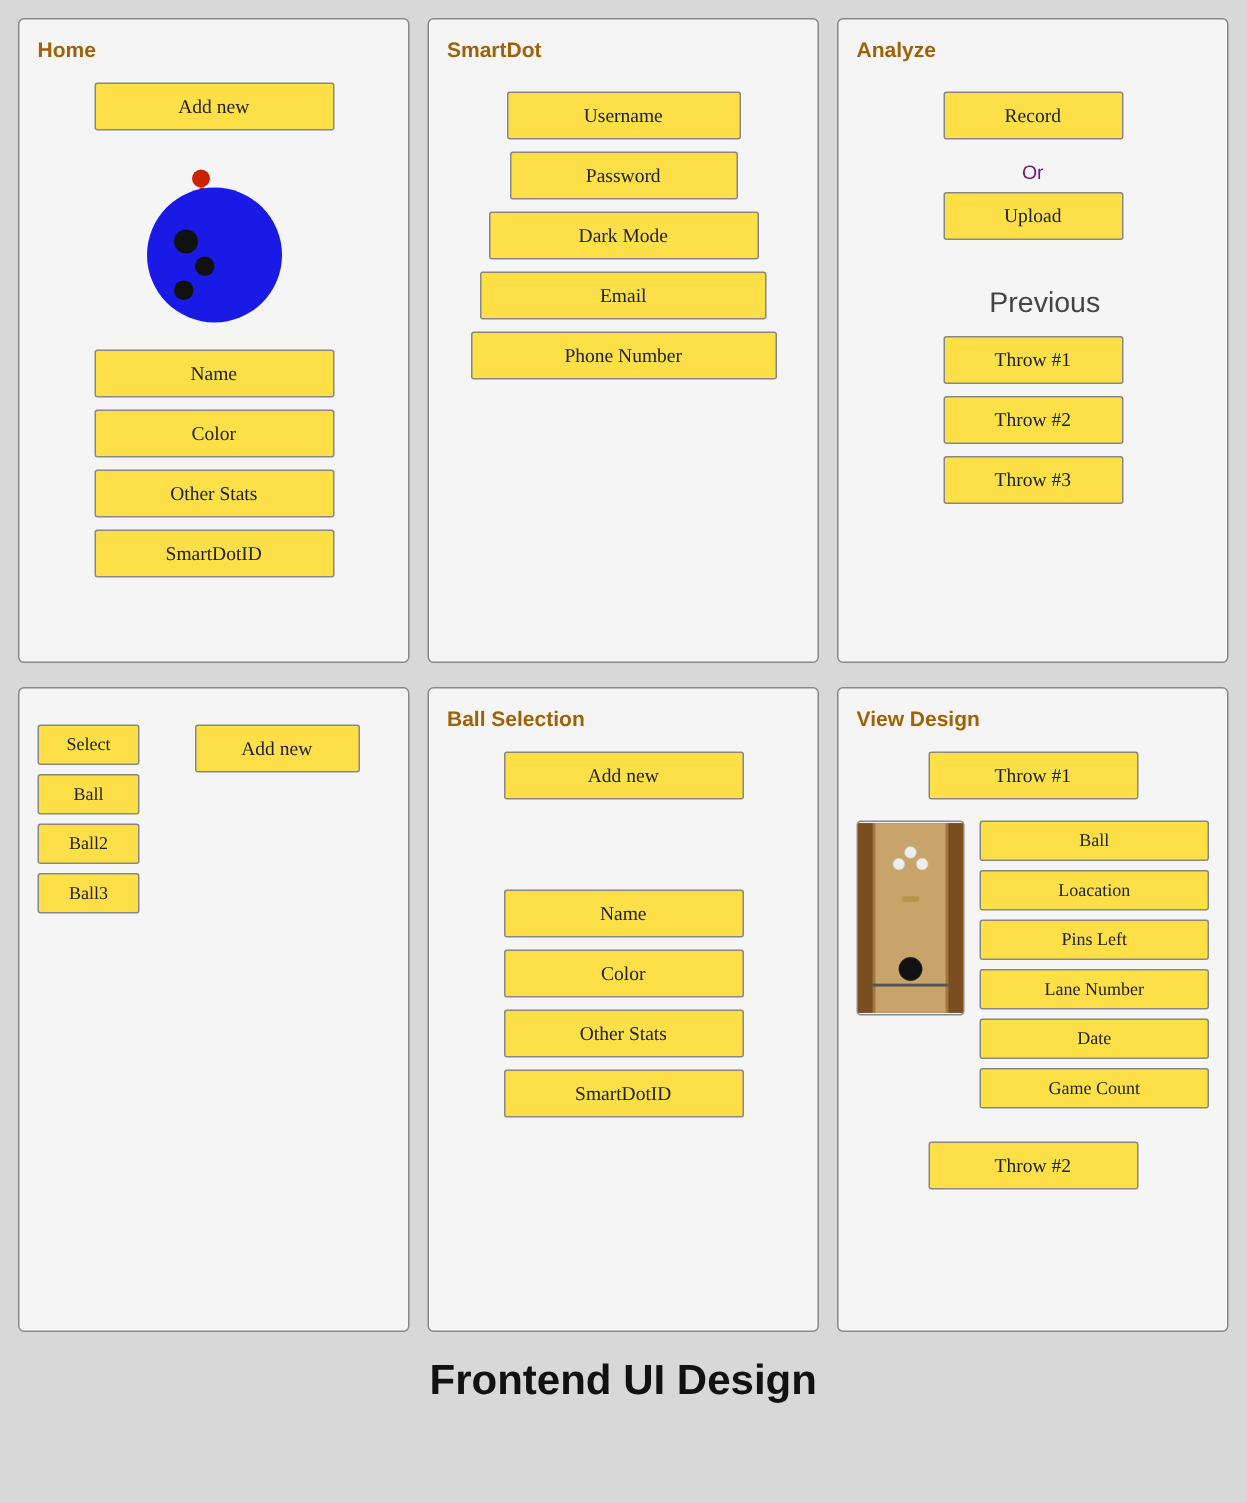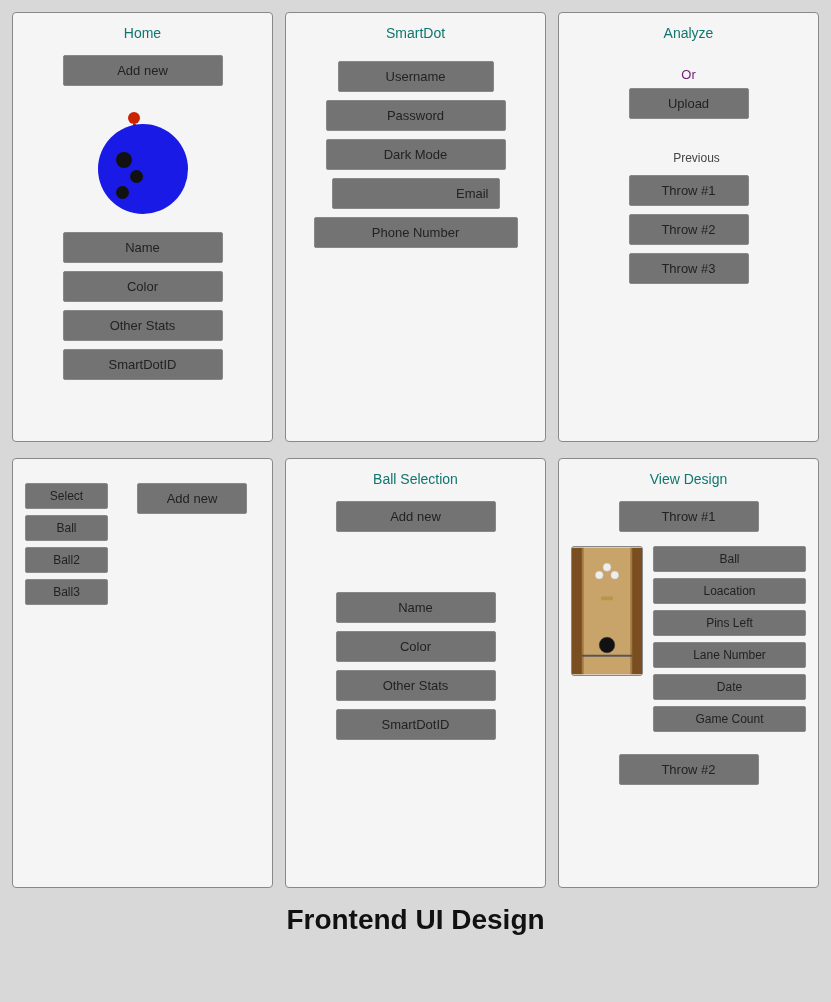--- a/index.html
+++ b/index.html
@@ -17,38 +17,38 @@
       margin-bottom: 16px;
     }
     .panel {
       background: #f5f5f5;
       border: 1.5px solid #888;
       border-radius: 4px;
       padding: 12px;
       min-height: 430px;
     }
     .panel-title {
-      text-align: center;
-      font-weight: normal;
+      font-weight: bold;
       font-size: 14px;
       margin-bottom: 14px;
-      color: #0f766e;
+      color: #a16207;
     }
     .btn {
       display: block;
       width: 100%;
-      background: #737373;
+      background: #fde047;
       border: 1.5px solid #888;
       border-radius: 2px;
       padding: 7px 10px;
       font-size: 13px;
       text-align: center;
       color: #222;
       margin-bottom: 8px;
       cursor: pointer;
+      font-family: Liberation Serif, serif;
     }
     .btn-wide {
       width: 160px;
       margin: 0 auto 8px auto;
     }
 
     
     .home-add-btn {
       width: 160px;
       margin: 0 auto 18px auto;
@@ -145,21 +145,21 @@
     .analyze-center .btn {
       width: 120px;
     }
     .or-text {
       font-size: 13px;
       color: #701a75;
       margin: 6px 0;
       text-align: center;
     }
     .previous-label {
-      font-size: 12px;
+      font-size: 19px;
       color: #444;
       margin: 24px 0 10px 16px;
       text-align: right;
     }
     .analyze-center .throw-btn {
       width: 120px;
       margin-bottom: 8px;
     }
 
     
@@ -167,21 +167,21 @@
       display: flex;
       gap: 16px;
       margin-top: 12px;
     }
     .smartdot-list {
       display: flex;
       flex-direction: column;
       gap: 6px;
     }
     .smartdot-list .btn {
-      width: 83px;
+      width: 68px;
       margin: 0;
       font-size: 12px;
       padding: 5px 6px;
     }
     .smartdot-addnew {
       flex: 1;
       display: flex;
       align-items: flex-start;
       justify-content: center;
     }
@@ -267,30 +267,31 @@
       <div class="btn" style="width:160px;margin:0 auto 8px auto;">Color</div>
       <div class="btn" style="width:160px;margin:0 auto 8px auto;">Other Stats</div>
       <div class="btn" style="width:160px;margin:0 auto 8px auto;">SmartDotID</div>
     </div>
   </div>
 
   <div class="panel">
     <div class="panel-title">SmartDot</div>
     <div class="settings-fields">
       <div class="btn" style="width:156px;margin:0 auto 8px auto;">Username</div>
-      <div class="btn" style="width:180px;margin:0 auto 8px auto;">Password</div>
+      <div class="btn" style="width:152px;margin:0 auto 8px auto;">Password</div>
       <div class="btn" style="width:180px;margin:0 auto 8px auto;">Dark Mode</div>
-      <div class="btn" style="width:168px;margin:0 auto 8px auto;text-align:right;">Email</div>
+      <div class="btn" style="width:191px;margin:0 auto 8px auto;">Email</div>
       <div class="btn" style="width:204px;margin:0 auto 8px auto;">Phone Number</div>
     </div>
   </div>
 
   <div class="panel">
     <div class="panel-title">Analyze</div>
     <div class="analyze-center">
+      <div class="btn throw-btn" style="width:120px;">Record</div>
       <div class="or-text">Or</div>
       <div class="btn throw-btn" style="width:120px;">Upload</div>
       <div class="previous-label">Previous</div>
       <div class="btn throw-btn">Throw #1</div>
       <div class="btn throw-btn">Throw #2</div>
       <div class="btn throw-btn">Throw #3</div>
     </div>
   </div>
 </div>
 

